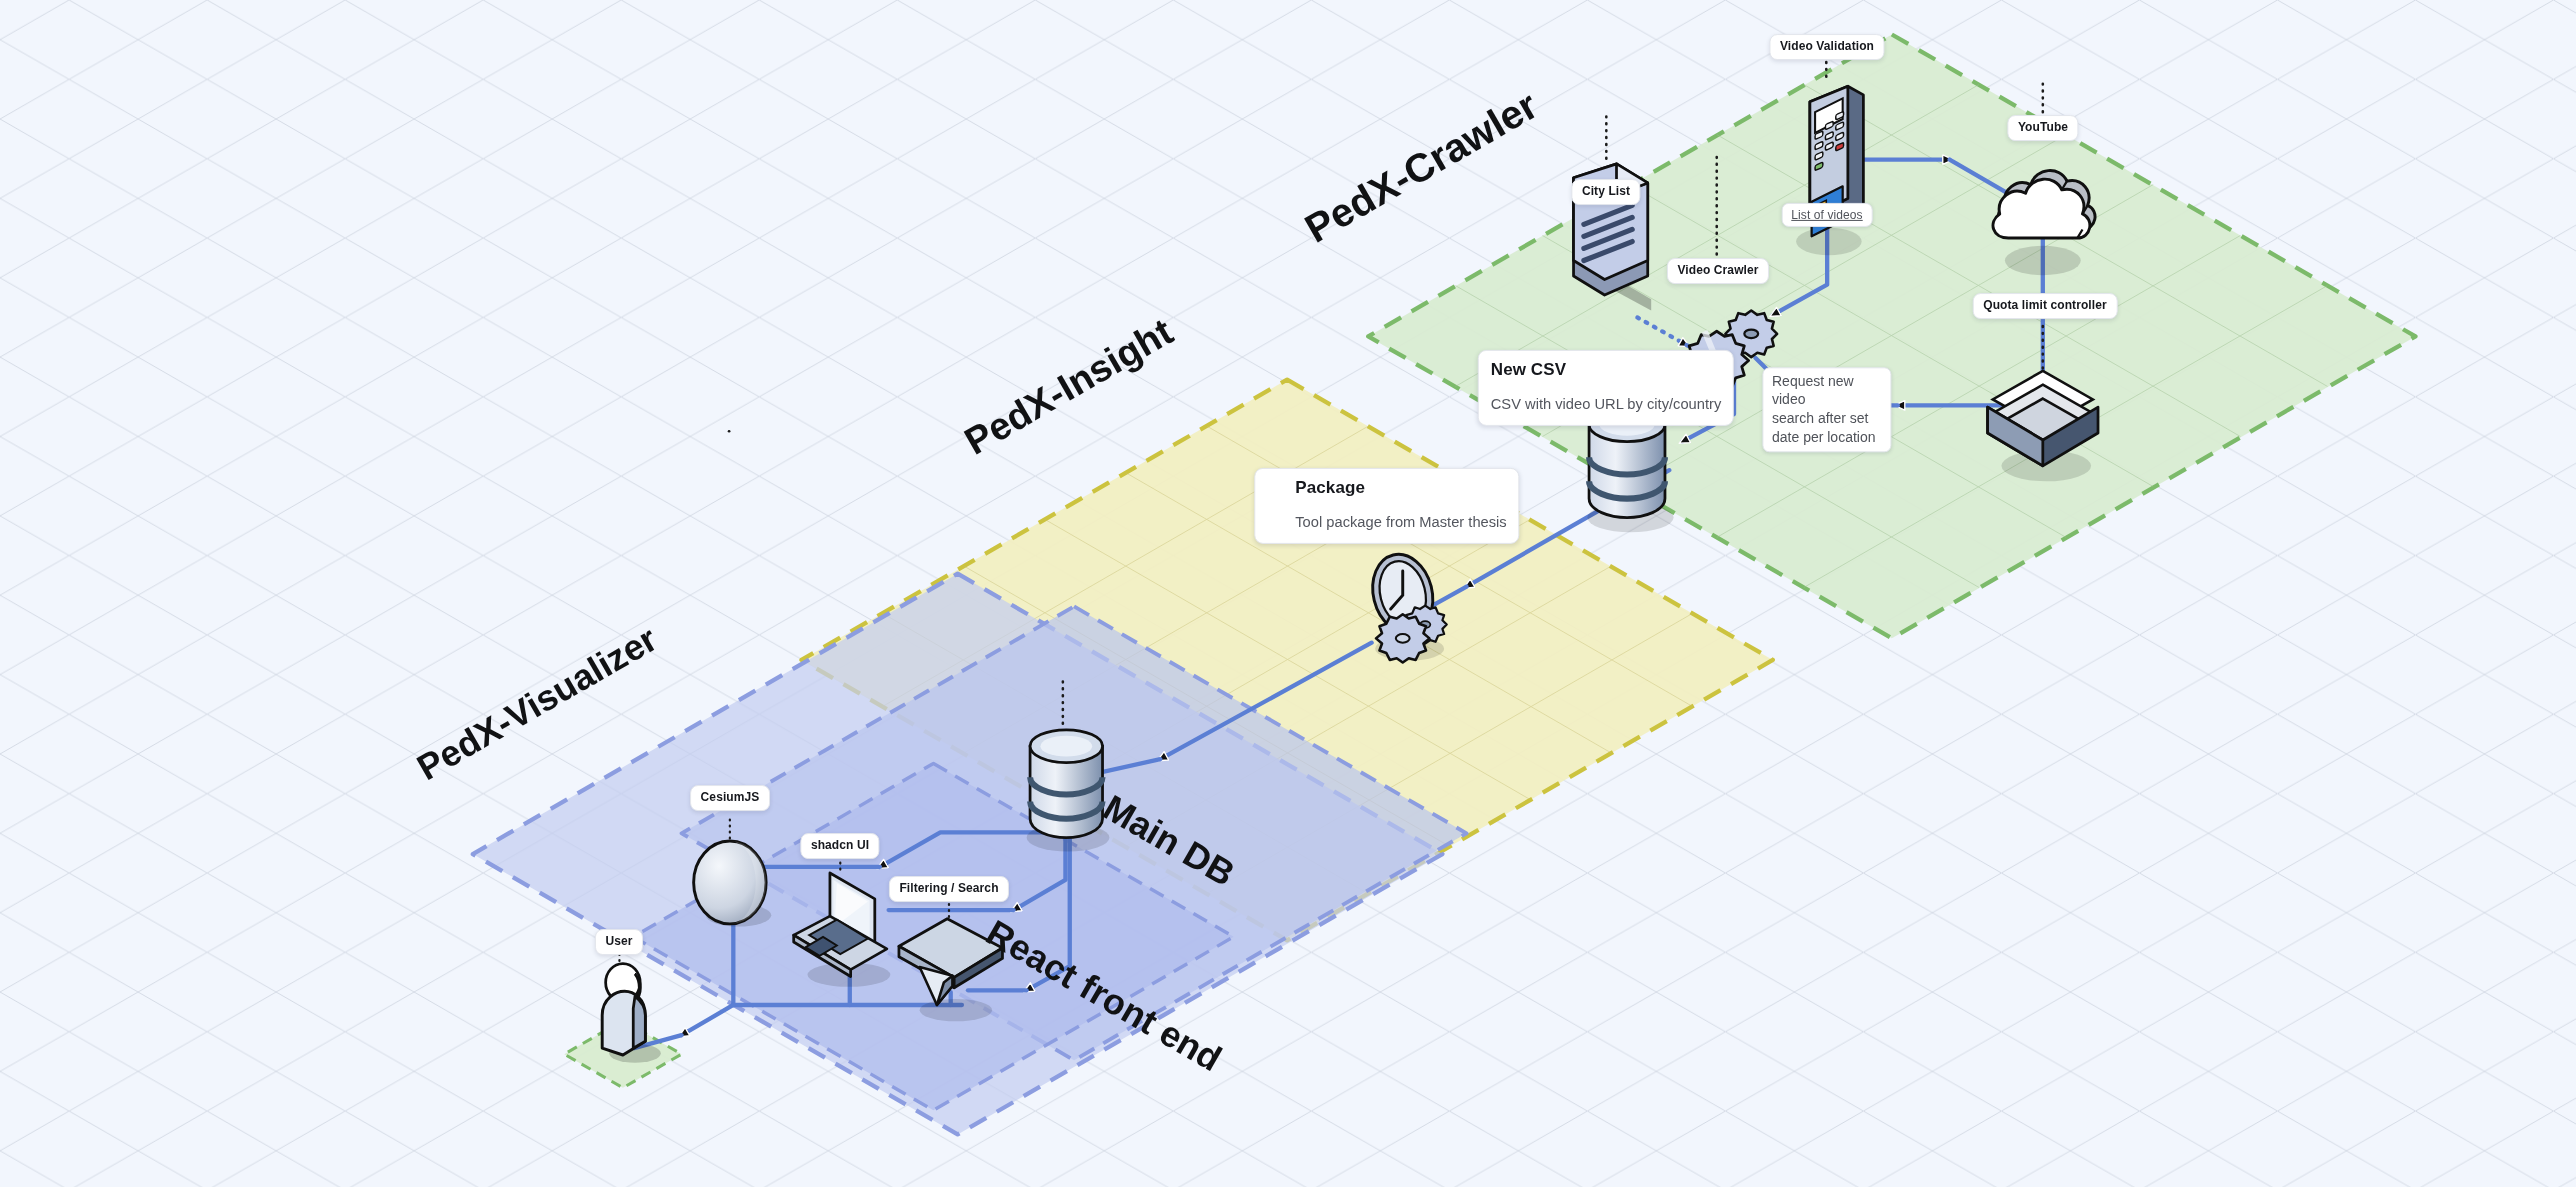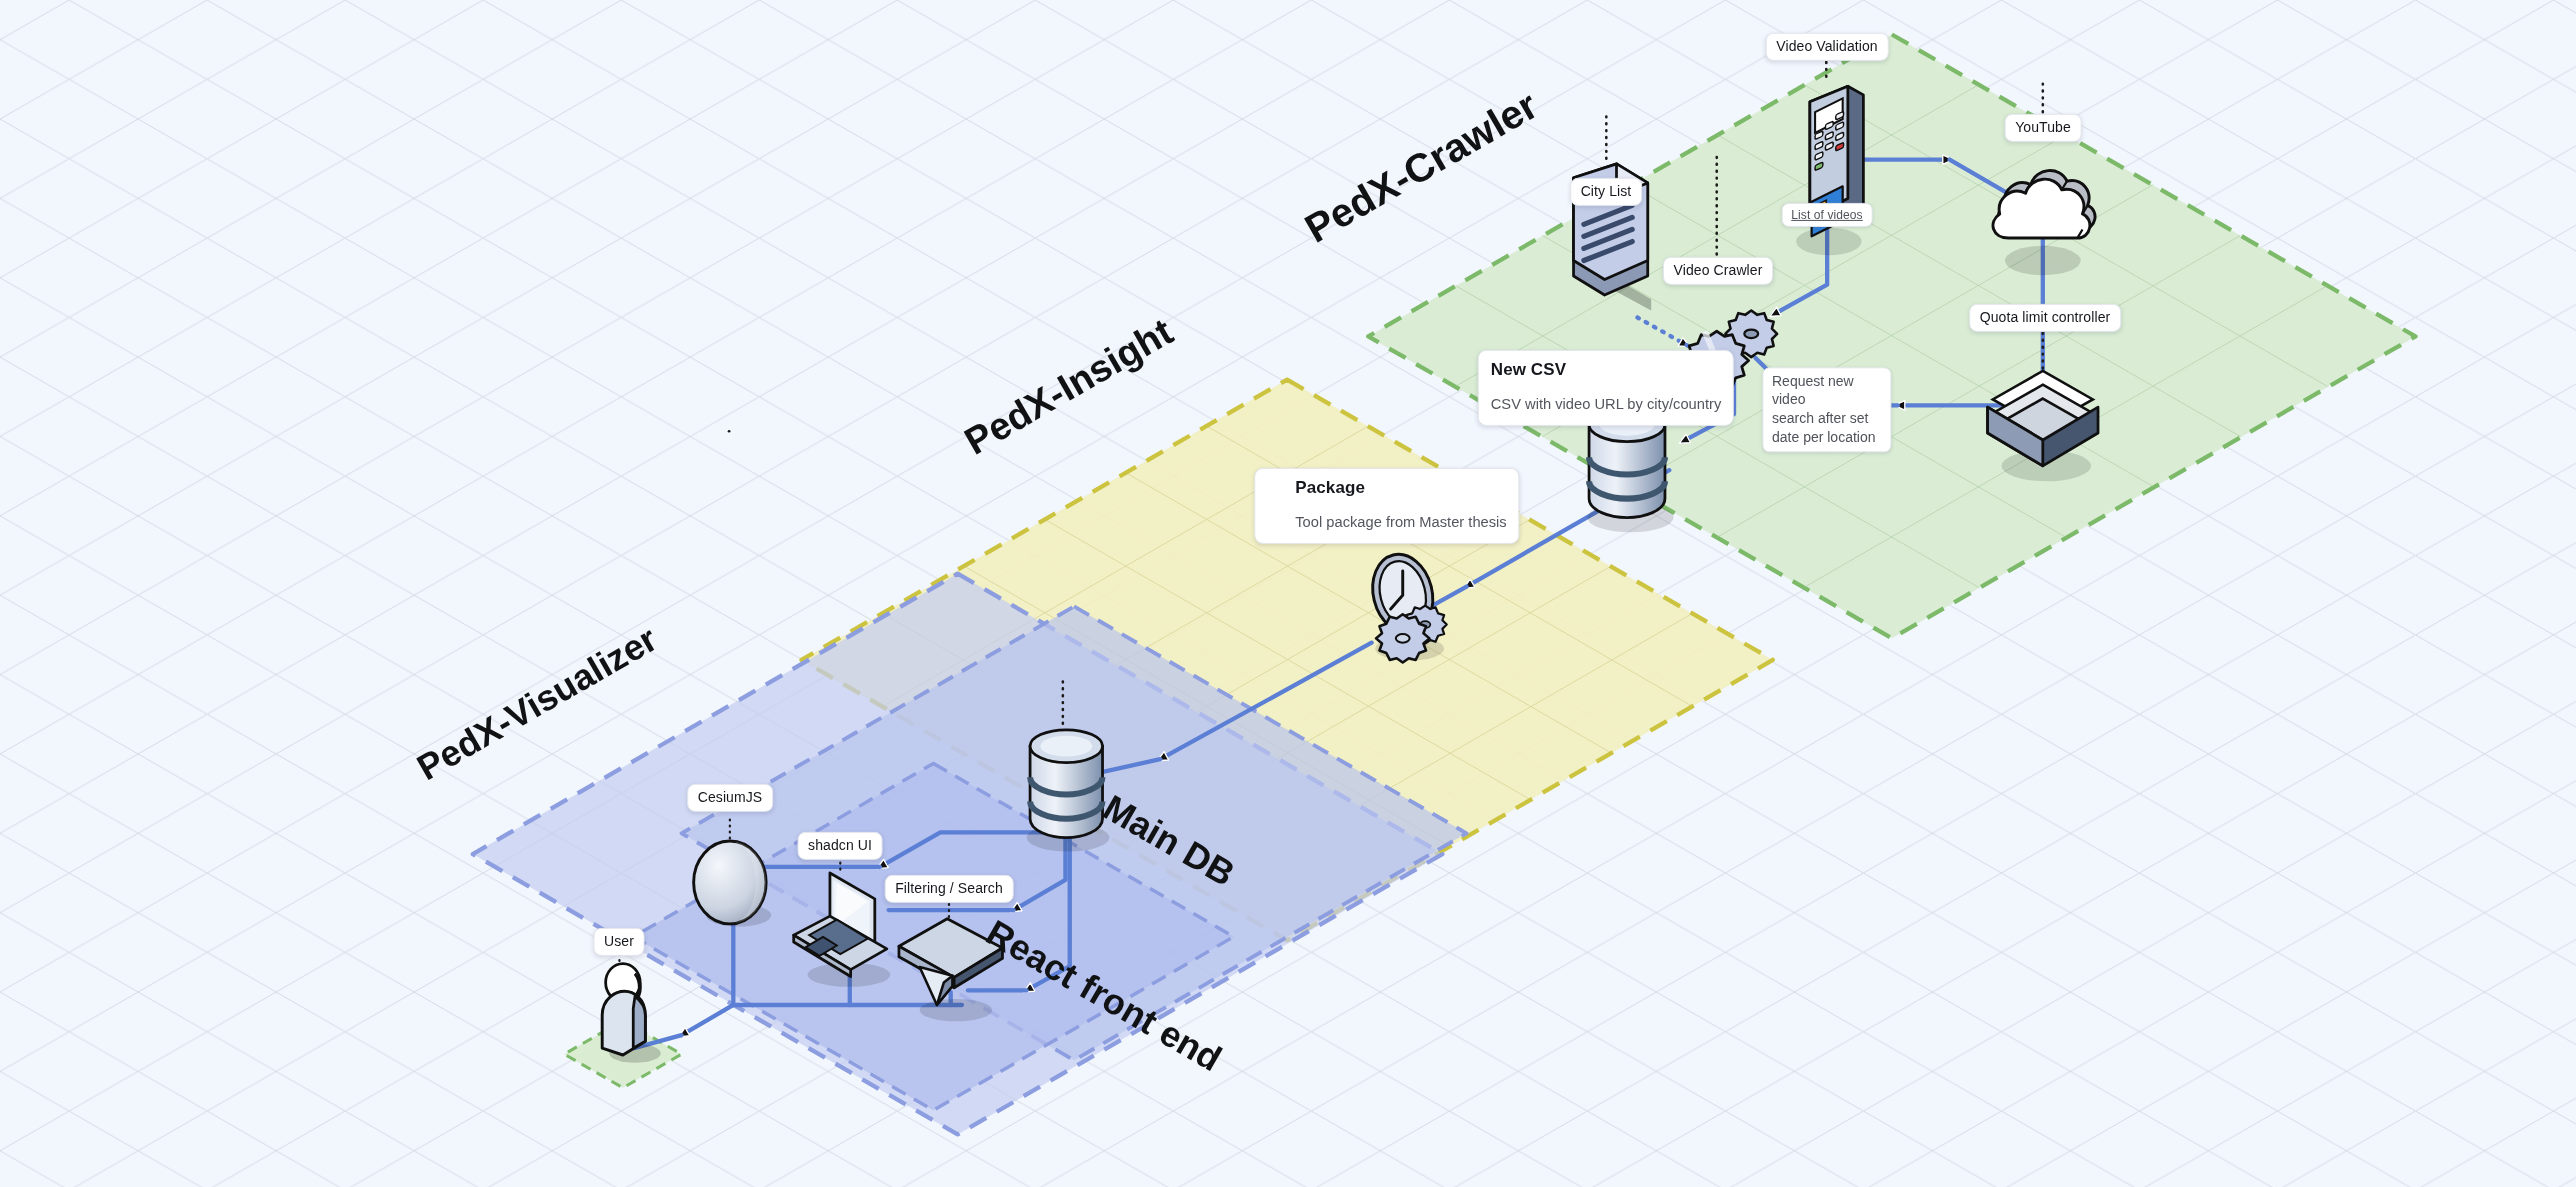--- a/index.html
+++ b/index.html
@@ -7,21 +7,21 @@
        font-family:"Liberation Sans", sans-serif;}
   #stage{position:relative;width:2576px;height:1187px;background:#f2f6fd;overflow:hidden;}
   #bg-grid,#svg-main{position:absolute;inset:0;width:2576px;height:1187px;}
   .lbl{position:absolute;background:#ffffff;border:0.9px solid #e3e6ec;border-radius:8.6px;
        box-shadow:0 1.7px 4.3px rgba(30,40,70,.13);padding:6px 11.2px 7px 11.2px;
        white-space:nowrap;transform:translate(-50%,-50%);}
   .lbl .t{font-size:17px;font-weight:700;color:#16181d;line-height:1.2;letter-spacing:0.1px;}
   .lbl .s{font-size:14.7px;font-weight:400;color:#53565e;line-height:1.35;margin-top:15px;
           white-space:normal;}
   .lbl.small{padding:4.3px 9.5px 5.2px 9.5px;border-radius:7.8px;}
-  .lbl.small .t{font-size:14px;font-weight:400;}
+  .lbl.small .t{font-size:12px;font-weight:700;}
   .lbl.edge{padding:3.5px 8.6px 4.3px 8.6px;border-radius:7px;box-shadow:0 0.9px 3.5px rgba(30,40,70,.12);}
   .lbl.edge .t{font-size:12px;font-weight:400;color:#4f5259;text-decoration:underline;}
   .lbl.edge .s{font-size:14px;color:#4f5259;margin-top:0;}
   .lbl.desc{padding:8.6px 12px 10.4px 12px;}
   .lbl.multi{white-space:normal;}
   .plane-name{position:absolute;font-weight:700;color:#111214;white-space:nowrap;
               transform-origin:0 50%;}
 </style>
 </head>
 <body>
@@ -325,21 +325,21 @@
   <div class="plane-name" style="left:979px;top:927px;font-size:36px;transform:rotate(30deg) translate(0,-50%);">React front end</div>
 
   <div class="lbl small" style="left:1827px;top:47px;">
     <div class="t">Video Validation</div>
   </div>
 
   <div class="lbl small" style="left:2043px;top:128px;">
     <div class="t">YouTube</div>
   </div>
 
-  <div class="lbl small" style="left:2045px;top:318px;">
+  <div class="lbl small" style="left:2045px;top:306px;">
     <div class="t">Quota limit controller</div>
   </div>
 
   <div class="lbl small" style="left:1606px;top:192px;">
     <div class="t">City List</div>
   </div>
 
   <div class="lbl small" style="left:1718px;top:271px;">
     <div class="t">Video Crawler</div>
   </div>

